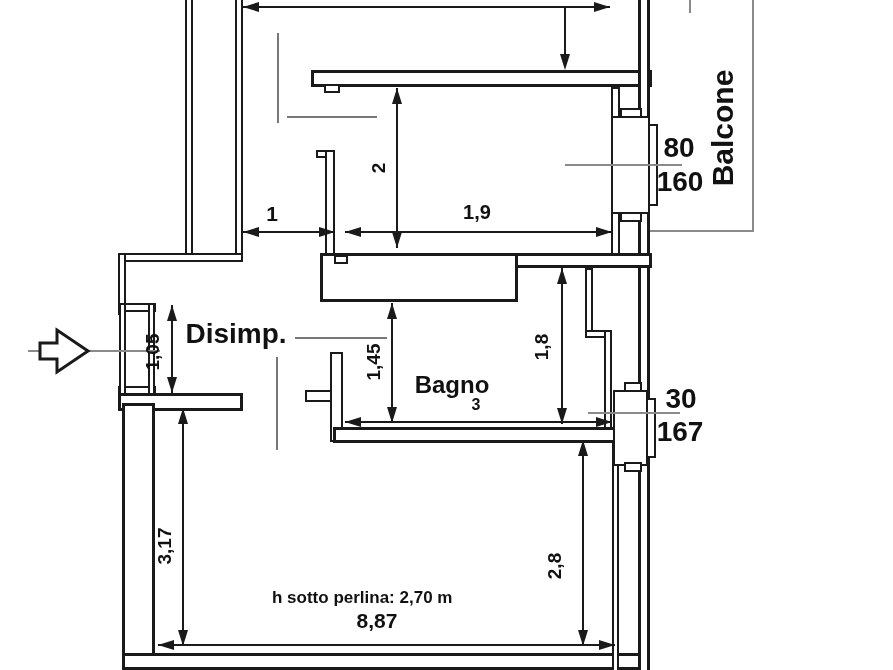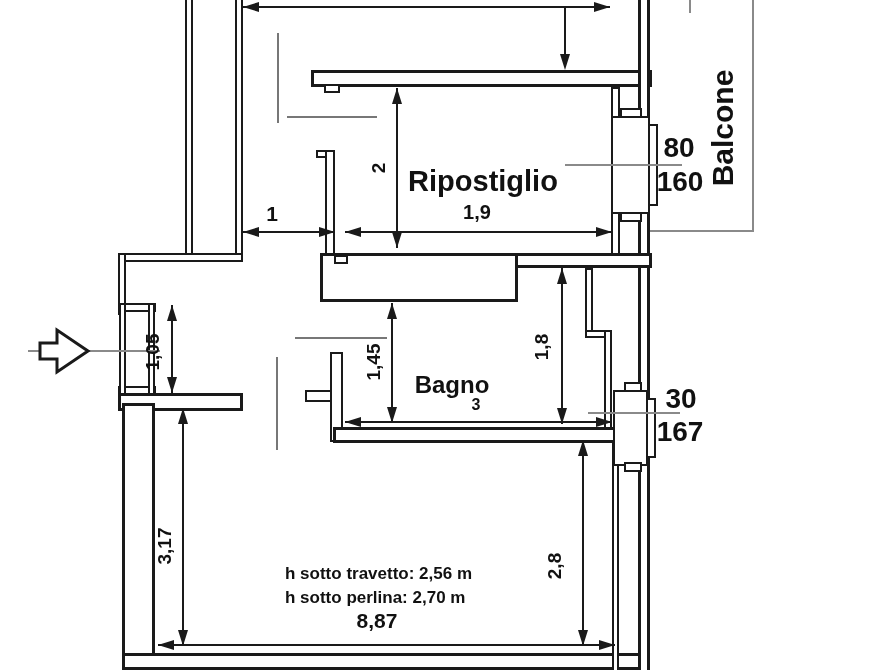--- a/index.html
+++ b/index.html
@@ -118,34 +118,33 @@
   <div class="ah ah-d" style="left:578px;top:630px;"></div>
 
   <div class="dimh" style="left:158px;top:644px;width:457px;"></div>
   <div class="ah ah-l" style="left:158px;top:640px;"></div>
   <div class="ah ah-r" style="left:599px;top:640px;"></div>
 
   <svg style="position:absolute;left:30px;top:320px;" width="70" height="62" viewBox="0 0 70 62">
     <polygon points="10,23 27,23 27,10 58,31 27,52 27,39 10,39" fill="#fff" stroke="#1a1a1a" stroke-width="3"></polygon>
   </svg>
 
-  <div class="t" style="left:403px;top:163px;width:160px;height:36px;font-size:29px;">Ripostiglio</div>
   <div class="t" style="left:447px;top:200px;width:60px;height:24px;font-size:20px;">1,9</div>
   <div class="t" style="left:258px;top:202px;width:28px;height:24px;font-size:21px;">1</div>
   <div class="t vert" style="left:349px;top:157px;width:60px;height:22px;font-size:19px;">2</div>
 
+  <div class="t" style="left:183px;top:317px;width:106px;height:34px;font-size:28px;">Disimp.</div>
   <div class="t vert" style="left:123px;top:341px;width:60px;height:22px;font-size:19px;">1,05</div>
 
   <div class="t" style="left:406px;top:368px;width:92px;height:34px;font-size:24px;">Bagno</div>
   <div class="t" style="left:462px;top:396px;width:28px;height:18px;font-size:16px;">3</div>
   <div class="t vert" style="left:344px;top:351px;width:60px;height:22px;font-size:19px;">1,45</div>
   <div class="t vert" style="left:512px;top:336px;width:60px;height:22px;font-size:19px;">1,8</div>
 
-  <div class="t" style="left:285px;top:563px;width:200px;height:22px;font-size:17px;justify-content:flex-start;">h sotto travetto: 2,56 m</div>
-  <div class="t" style="left:285px;top:587px;width:200px;height:22px;font-size:17px;justify-content:flex-start;">h sotto perlina: 2,70 m</div>
+  <div class="t" style="left:272px;top:587px;width:200px;height:22px;font-size:17px;justify-content:flex-start;">h sotto perlina: 2,70 m</div>
   <div class="t" style="left:347px;top:608px;width:60px;height:26px;font-size:21px;">8,87</div>
   <div class="t vert" style="left:135px;top:535px;width:60px;height:22px;font-size:19px;">3,17</div>
   <div class="t vert" style="left:525px;top:555px;width:60px;height:22px;font-size:19px;">2,8</div>
 
   <div class="t vert" style="left:653px;top:111px;width:140px;height:34px;font-size:30px;">Balcone</div>
   <div class="t" style="left:655px;top:132px;width:48px;height:32px;font-size:28px;">80</div>
   <div class="t" style="left:648px;top:166px;width:64px;height:32px;font-size:28px;">160</div>
   <div class="t" style="left:657px;top:383px;width:48px;height:32px;font-size:28px;">30</div>
   <div class="t" style="left:648px;top:416px;width:64px;height:32px;font-size:28px;">167</div>
 

